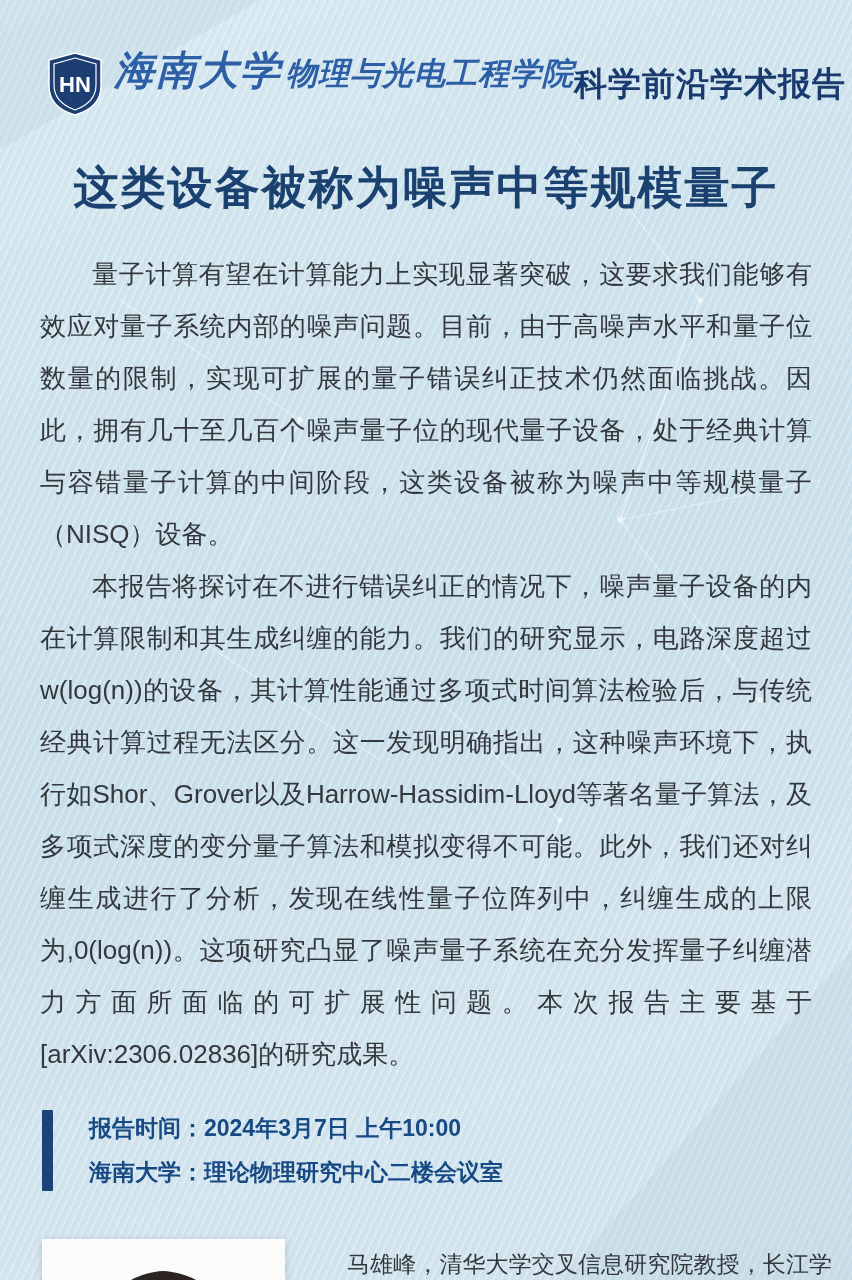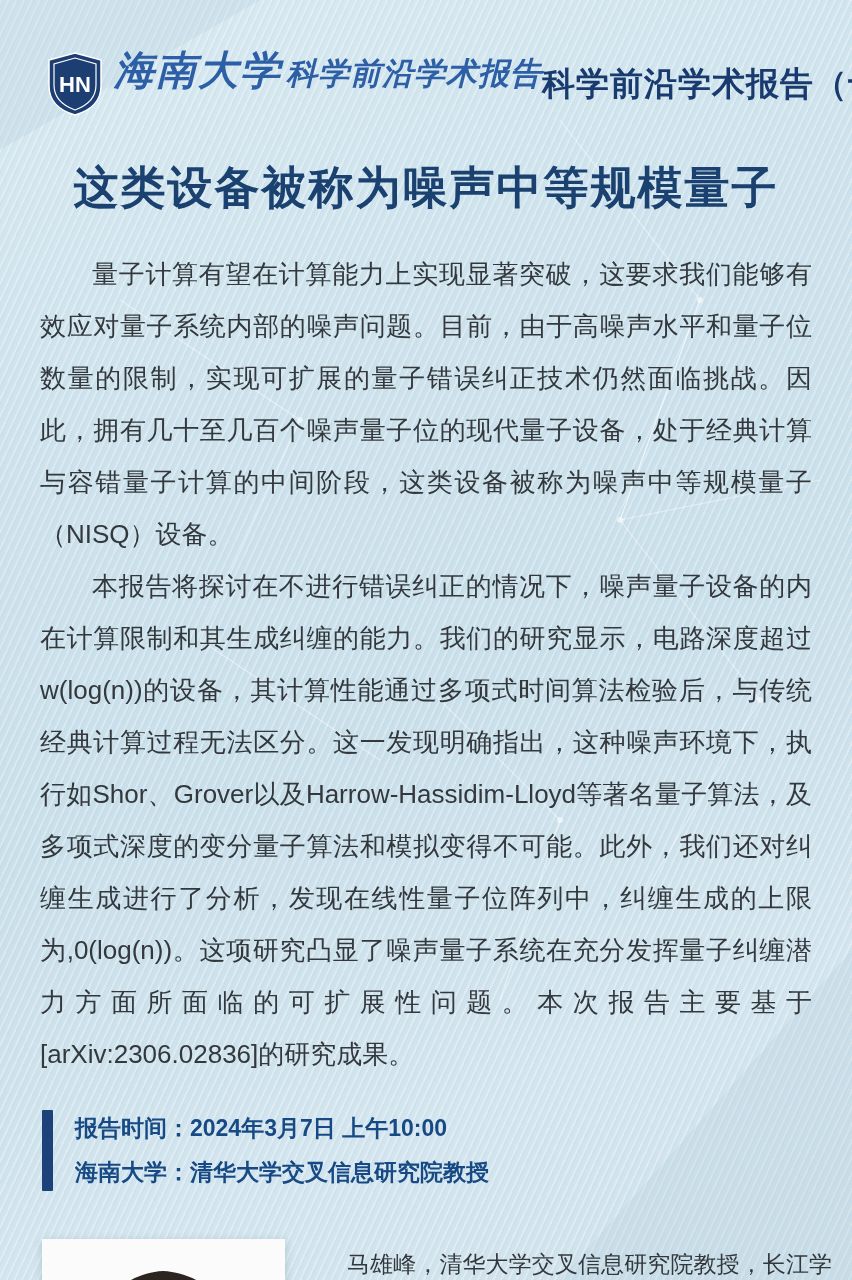--- a/index.html
+++ b/index.html
@@ -48,21 +48,21 @@
   .abstract{margin:30px 40px 0 40px;}
   .abstract h2{
     margin:0 0 8px 0;color:#1e5c9b;font-size:30px;font-weight:bold;letter-spacing:1px;
   }
   .abstract p{
     margin:0;color:#33383d;font-size:26px;line-height:52px;
     text-indent:2em;text-align:justify;
   }
 
   
-  .details{display:flex;margin:30px 0 0 42px;}
+  .details{display:flex;margin:30px 0 0 42px;gap:14px;}
   .details .bar{width:11px;background:#1d4279;border-radius:1px;flex:0 0 auto;}
   .details .lines{margin-left:22px;}
   .detail-line{color:#174a84;font-size:23px;font-weight:bold;line-height:37px;white-space:nowrap;}
   .detail-line + .detail-line{margin-top:7px;}
 
   
   .speaker{display:flex;margin:48px 20px 0 42px;}
   .photo{
     flex:0 0 auto;width:243px;height:300px;background:#fdfdfd;
     box-shadow:0 2px 8px rgba(60,90,120,.25);
@@ -104,41 +104,41 @@
     <div class="header">
       <div class="shield">
         <svg width="58" height="64" viewBox="0 0 58 64">
           <path d="M29 1 L55 8 V34 C55 50 43 59 29 63 C15 59 3 50 3 34 V8 Z" fill="#1d3e73" stroke="#ffffff" stroke-width="1.5"></path>
           <path d="M29 6 L50 12 V33 C50 46 40 54 29 58 C18 54 8 46 8 33 V12 Z" fill="none" stroke="#ffffff" stroke-width="1.2"></path>
           <text x="29" y="40" text-anchor="middle" font-size="22" font-weight="bold" fill="#ffffff" font-family="Liberation Sans, sans-serif">HN</text>
         </svg>
       </div>
       <div class="brand">
         <div class="brand-cn">
-          <span class="brand-univ">海南大学</span><span class="brand-school">科学前沿学术报告</span>
+          <span class="brand-univ">海南大学</span><span class="brand-school">物理与光电工程学院</span>
         </div>
       </div>
       <div class="series-title">科学前沿学术报告（十七）</div>
     </div>
 
     <h1 class="main-title">这类设备被称为噪声中等规模量子</h1>
 
     <section class="abstract">
       <p>量子计算有望在计算能力上实现显著突破，这要求我们能够有效应对量子系统内部的噪声问题。目前，由于高噪声水平和量子位数量的限制，实现可扩展的量子错误纠正技术仍然面临挑战。因此，拥有几十至几百个噪声量子位的现代量子设备，处于经典计算与容错量子计算的中间阶段，这类设备被称为噪声中等规模量子（NISQ）设备。</p>
       <p>本报告将探讨在不进行错误纠正的情况下，噪声量子设备的内在计算限制和其生成纠缠的能力。我们的研究显示，电路深度超过w(log(n))的设备，其计算性能通过多项式时间算法检验后，与传统经典计算过程无法区分。这一发现明确指出，这种噪声环境下，执行如Shor、Grover以及Harrow-Hassidim-Lloyd等著名量子算法，及多项式深度的变分量子算法和模拟变得不可能。此外，我们还对纠缠生成进行了分析，发现在线性量子位阵列中，纠缠生成的上限为,0(log(n))。这项研究凸显了噪声量子系统在充分发挥量子纠缠潜力方面所面临的可扩展性问题。本次报告主要基于[arXiv:2306.02836]的研究成果。</p>
     </section>
 
     <section class="details">
       <div class="bar"></div>
       <div class="lines">
         <div class="detail-line">
           <span>报告时间：</span><span>2024年3月7日 上午10:00</span>
         </div>
         <div class="detail-line">
-          <span>海南大学：</span><span>清华大学交叉信息研究院教授</span>
+          <span>海南大学：</span><span>理论物理研究中心二楼会议室</span>
         </div>
       </div>
     </section>
 
     <section class="speaker">
       <div class="photo">
         <svg viewBox="0 0 243 300" preserveAspectRatio="xMidYMid slice">
           <rect width="243" height="300" fill="#fbfbfb"></rect>
 
           <path d="M20 300 C25 255 60 232 121 230 C182 232 218 255 223 300 Z" fill="#9a9a9c"></path>

